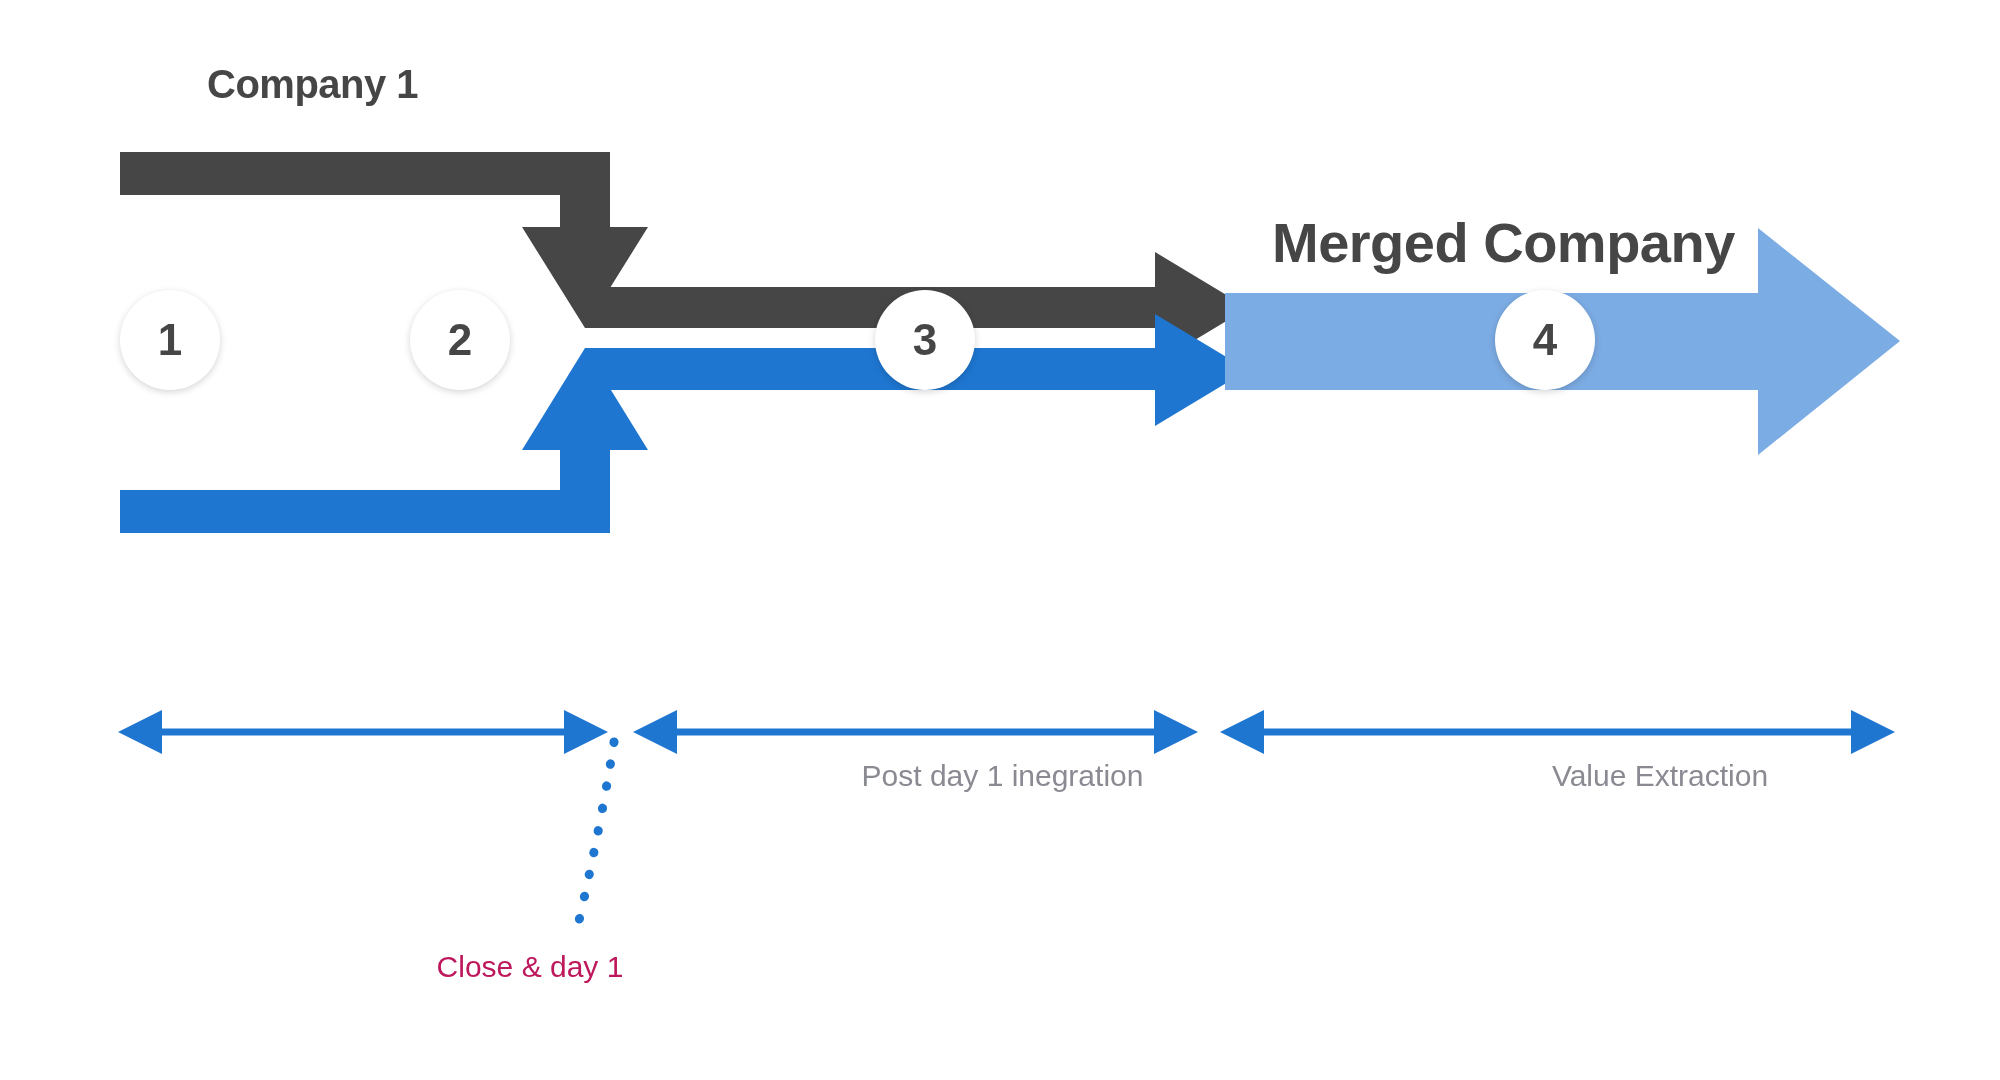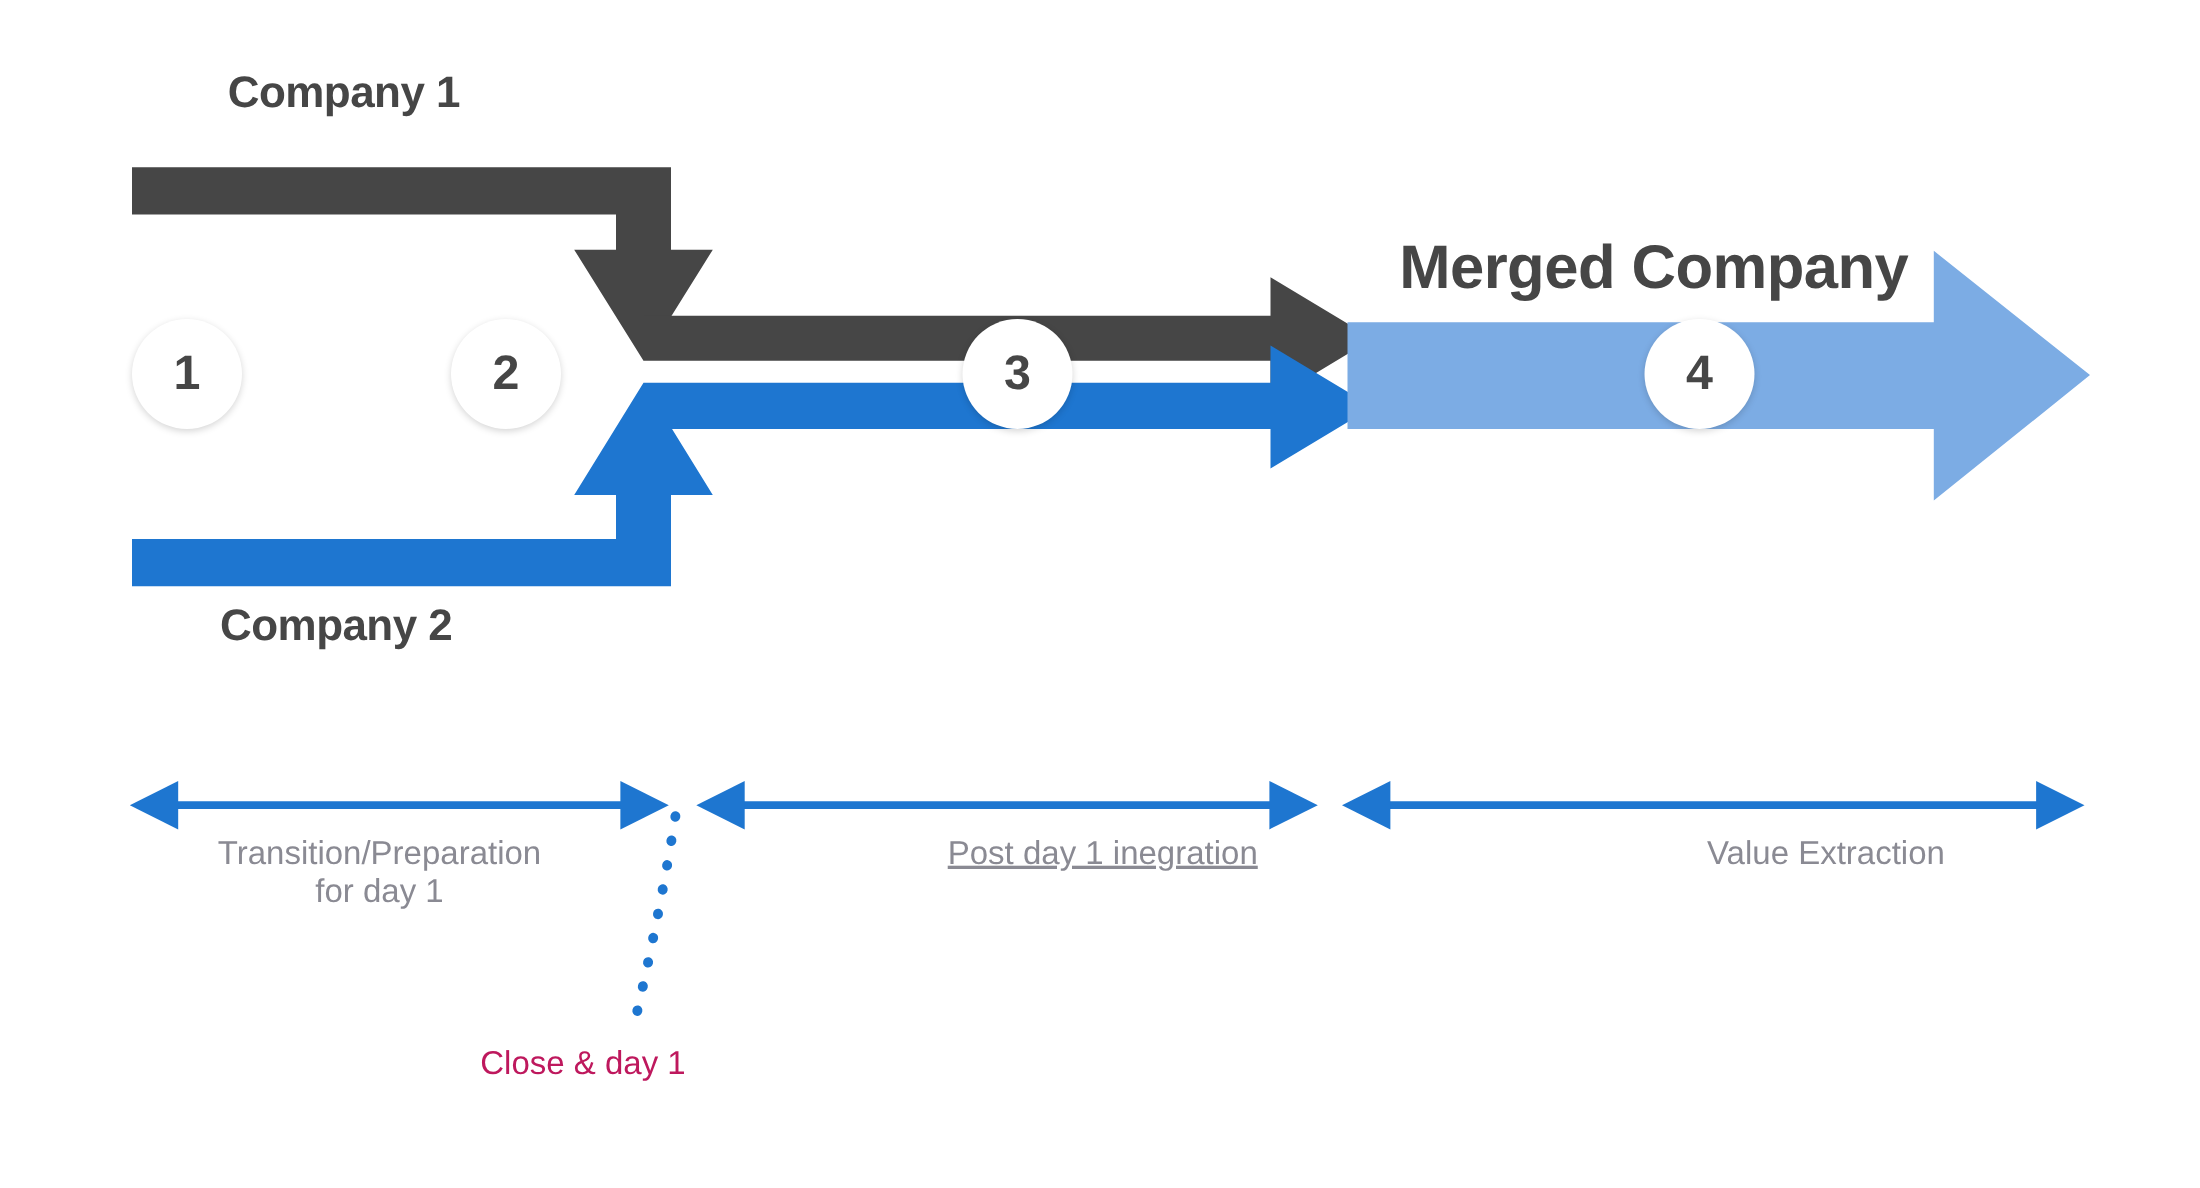--- a/index.html
+++ b/index.html
@@ -71,21 +71,21 @@
 
   .phase-label {
     position: absolute;
     font-family: "Liberation Sans", sans-serif;
     font-size: 30px;
     color: #8a8a93;
     text-align: center;
     line-height: 1.18;
   }
   #phase-label-0 { left: 120px;  top: 758px; width: 450px; }
-  #phase-label-1 { left: 630px;  top: 758px; width: 745px; text-decoration: underline; }
+  #phase-label-1 { left: 630px;  top: 758px; width: 745px; }
   #phase-label-2 { left: 1230px; top: 758px; width: 860px; }
 
   #milestone-label {
     position: absolute;
     left: 380px;
     top: 950px;
     width: 300px;
     text-align: center;
     font-family: "Liberation Sans", sans-serif;
     font-size: 30px;
@@ -141,33 +141,31 @@
     </g>
 
     <g>
       <path d="M 614 742 Q 600 830 578 925" stroke="#1E76D0" stroke-width="9" fill="none" stroke-linecap="round" stroke-dasharray="0.5 22"></path>
     </g>
 
   </svg>
 
   <div class="hdr-label" id="label-company1">Company 1</div>
 
-  <div class="hdr-label" id="label-company2">Company 2</div>
 
   <div class="hdr-label" id="label-merged">Merged Company</div>
 
   <div class="step-circle" id="circle-1">1</div>
 
   <div class="step-circle" id="circle-2">2</div>
 
   <div class="step-circle" id="circle-3">3</div>
 
   <div class="step-circle" id="circle-4">4</div>
 
-  <div class="phase-label" id="phase-label-0">Transition/Preparation<br>for day 1</div>
 
   <div class="phase-label" id="phase-label-1">Post day 1 inegration</div>
 
   <div class="phase-label" id="phase-label-2">Value Extraction</div>
 
   <div id="milestone-label">Close &amp; day 1</div>
 
 </div>
 
 </body></html>

